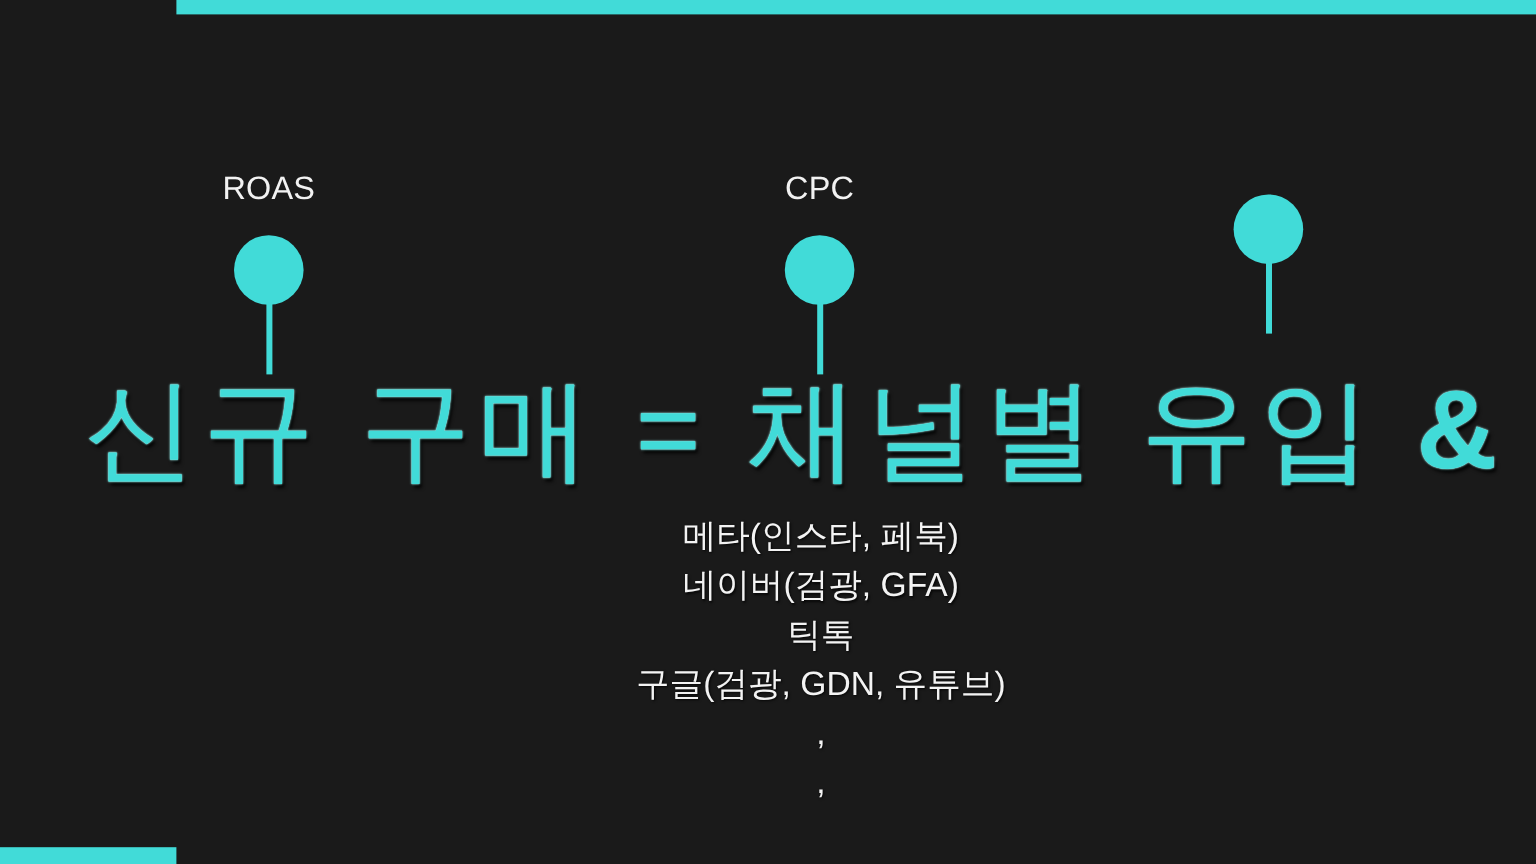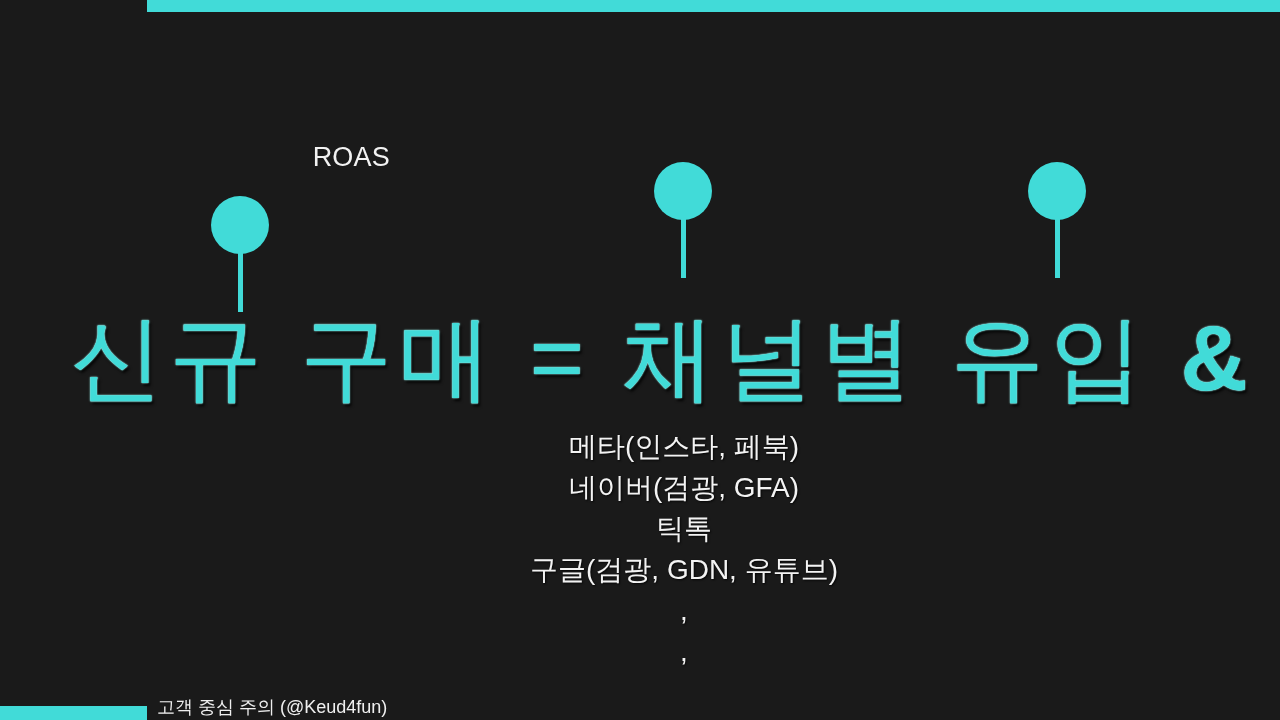--- a/index.html
+++ b/index.html
@@ -75,21 +75,21 @@
   .pin-stem {
     position: absolute;
     left: 50%;
     top: 78px;
     margin-left: -2px;
     width: 5px;
     height: 60px;
     background: #41dbd8;
   }
 
-  .pin-roas { left: 240px; text-align: right; }
+  .pin-roas { left: 224px; }
   .pin-cpc  { left: 683px; }
   .pin-cvr  { left: 1057px; }
 
   
   .headline {
     position: absolute;
     left: 70px;
     top: 306px;
     width: 1400px;
     color: #41dbd8;
@@ -145,20 +145,21 @@
 
   <div class="pin pin-roas">
     <div class="pin-label">ROAS</div>
     <div class="pin-graphic">
       <div class="pin-circle"></div>
       <div class="pin-stem"></div>
     </div>
   </div>
 
   <div class="pin pin-cpc">
+    <div class="pin-label">CPC</div>
     <div class="pin-graphic">
       <div class="pin-circle"></div>
       <div class="pin-stem"></div>
     </div>
   </div>
 
   <div class="pin pin-cvr">
     <div class="pin-graphic">
       <div class="pin-circle"></div>
       <div class="pin-stem"></div>
@@ -169,15 +170,14 @@
 
   <div class="channels">
     <div class="channel-line">메타(인스타, 페북)</div>
     <div class="channel-line">네이버(검광, GFA)</div>
     <div class="channel-line">틱톡</div>
     <div class="channel-line">구글(검광, GDN, 유튜브)</div>
     <div class="channel-line">,</div>
     <div class="channel-line">,</div>
   </div>
 
-  <div class="footer">고객 중심 주의 (@Keud4fun)</div>
 
 </div>
 
 </body></html>

